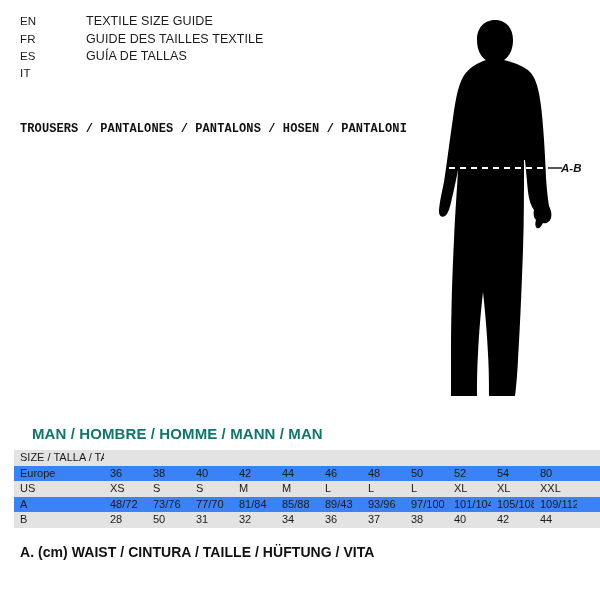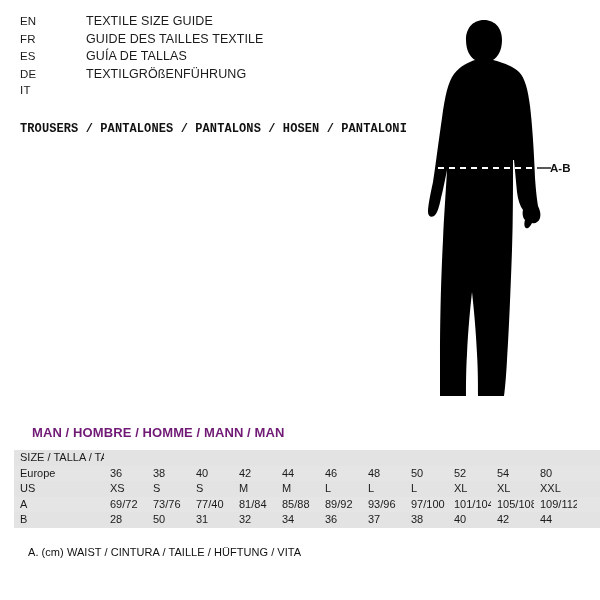--- a/index.html
+++ b/index.html
@@ -55,46 +55,47 @@
     font-weight: bold;
     letter-spacing: 0.1px;
     color: #111111;
     white-space: nowrap;
     font-family: Liberation Mono, monospace;
   }
 
   
   .figure-wrap {
     position: absolute;
-    left: 389px;
+    left: 400px;
     top: 10px;
     width: 200px;
     height: 395px;
+    font-style: italic;
   }
   .figure-svg {
     display: block;
   }
   .ab-label {
     position: absolute;
     left: 161px;
     top: 152px;
     font-size: 11.5px;
     font-weight: bold;
     color: #111111;
   }
 
   
   .section-title {
     position: absolute;
     left: 20px;
     top: 425px;
-    font-size: 13px;
+    font-size: 15px;
     font-weight: bold;
     letter-spacing: 0.1px;
-    color: #701a75;
+    color: #0f766e;
     white-space: nowrap;
     padding-left: 12px;
   }
 
   .size-table {
     position: absolute;
     left: 14px;
     top: 450px;
     width: 572px;
     border-collapse: collapse;
@@ -106,63 +107,58 @@
     height: 15.5px;
     line-height: 15.5px;
     color: #1b1b1b;
     white-space: nowrap;
     overflow: hidden;
   }
   .size-table tr.shaded td {
     background: #e3e3e3;
   }
   .size-table tr.plain td {
-    background: #e5e5e5;
+    background: #3b82f6;
   }
   .size-table col.label-col { width: 90px; }
   .size-table col.val-col { width: 43px; }
 
   
   .footnotes {
     position: absolute;
     left: 20px;
     top: 545px;
     width: 560px;
   }
   .footnote {
-    font-size: 11px;
-    font-weight: normal;
+    font-size: 14px;
+    font-weight: bold;
     color: #111111;
     line-height: 15px;
     letter-spacing: 0.05px;
     white-space: nowrap;
-    margin-left: 8px;
   }
 </style>
 </head>
 <body>
 
 <div class="page">
 
   <div class="lang-block">
     <div class="lang-row">
       <span class="lang-code">EN</span>
       <span class="lang-text">TEXTILE SIZE GUIDE</span>
     </div>
     <div class="lang-row">
       <span class="lang-code">FR</span>
       <span class="lang-text">GUIDE DES TAILLES TEXTILE</span>
     </div>
     <div class="lang-row">
       <span class="lang-code">ES</span>
       <span class="lang-text">GUÍA DE TALLAS</span>
-    </div>
-    <div class="lang-row">
-      <span class="lang-code">DE</span>
-      <span class="lang-text">TEXTILGRÖßENFÜHRUNG</span>
     </div>
     <div class="lang-row">
       <span class="lang-code">IT</span>
     </div>
   </div>
 
   <div class="garment-title">TROUSERS / PANTALONES / PANTALONS / HOSEN / PANTALONI</div>
 
   <div class="figure-wrap">
     <svg class="figure-svg" width="200" height="395" viewBox="0 0 200 395">
@@ -270,26 +266,26 @@
         <td>L</td>
         <td>L</td>
         <td>L</td>
         <td>XL</td>
         <td>XL</td>
         <td>XXL</td>
         <td></td>
       </tr>
       <tr class="plain">
         <td>A</td>
-        <td>69/72</td>
+        <td>48/72</td>
         <td>73/76</td>
-        <td>77/40</td>
+        <td>77/70</td>
         <td>81/84</td>
         <td>85/88</td>
-        <td>89/92</td>
+        <td>89/43</td>
         <td>93/96</td>
         <td>97/100</td>
         <td>101/104</td>
         <td>105/108</td>
         <td>109/112</td>
         <td></td>
       </tr>
       <tr class="shaded">
         <td>B</td>
         <td>28</td>

